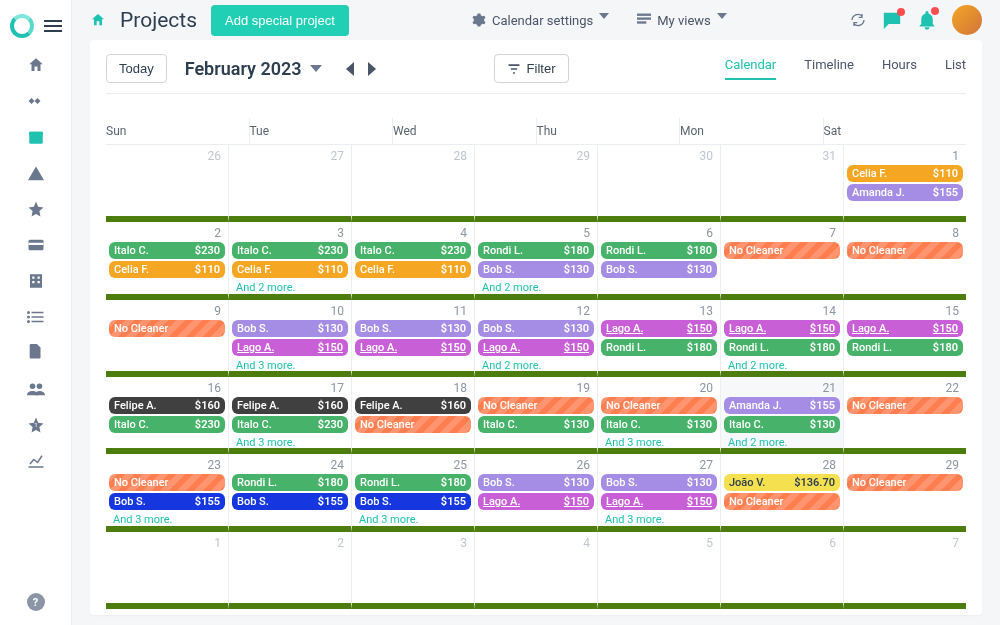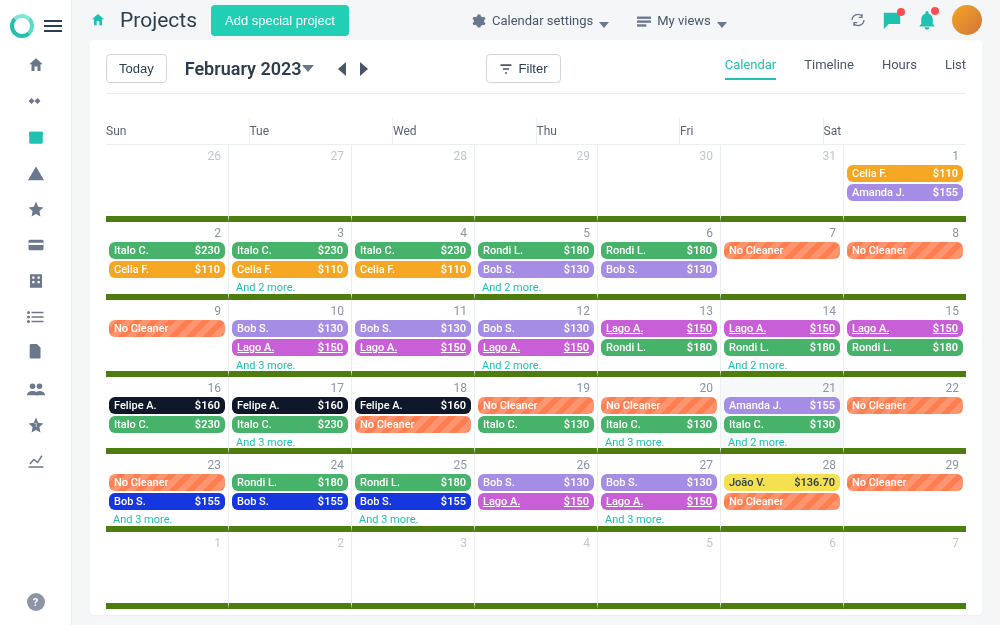--- a/index.html
+++ b/index.html
@@ -12,50 +12,50 @@
   .rail-icon { width: 18px; height: 18px; display:flex; align-items:center; justify-content:center; color:#6b778c; }
   .rail-icon.active { color:#1fc1b0; }
   .rail .spacer { flex:1; }
   .rail .help { width:18px;height:18px;border-radius:50%;background:#8b95a5;color:#fff;display:flex;align-items:center;justify-content:center;font-size:11px;font-weight:bold;margin-bottom:14px;}
   .main { flex:1; display:flex; flex-direction:column; background:#f5f6f8; }
   .topbar { height:56px; display:flex; align-items:center; padding:0 18px; gap:14px; }
   .topbar .home-icon { color:#1fc1b0; }
   .title { font-size:21px; font-weight:400; color:#2c3e50; }
   .add-btn { background:#21cfb5; color:#fff; border:none; border-radius:4px; padding:8px 14px; font-size:13px; cursor:pointer; }
   .topbar .center { flex:1; display:flex; justify-content:center; gap:28px; }
-  .settings-link, .myviews-link { color:#4a5568; font-size:13px; display:flex; align-items:flex-end; gap:6px; cursor:pointer; }
+  .settings-link, .myviews-link { color:#4a5568; font-size:13px; display:flex; align-items:flex-start; gap:6px; cursor:pointer; }
   .topbar-right { display:flex; align-items:center; gap:16px; }
   .notif { position:relative; }
   .dot { position:absolute; top:-3px; right:-3px; width:8px;height:8px;background:#ff4d4f;border-radius:50%; }
   .avatar { width:30px;height:30px;border-radius:50%; background:linear-gradient(135deg,#f5a623,#d0743c); }
   .content { background:#fff; margin:0 18px 10px 18px; border-radius:4px; box-shadow:0 1px 2px rgba(0,0,0,0.04); padding:14px 16px 6px 16px; flex:1; display:flex; flex-direction:column; }
   .toolbar { display:flex; align-items:center; gap:18px; margin-bottom:10px; }
   .today-btn { border:1px solid #d0d5dd; background:#fff; border-radius:4px; padding:6px 12px; font-size:13px; cursor:pointer; color:#2c3e50; }
-  .month-label { font-size:18px; font-weight:600; color:#2c3e50; display:flex; align-items:center; gap:0; }
+  .month-label { font-size:18px; font-weight:600; color:#2c3e50; display:flex; align-items:center; gap:8px; }
   .nav-arrows { display:flex; gap:14px; color:#4a5568; margin-left:6px; }
   .filter-btn { border:1px solid #d0d5dd; background:#fff; border-radius:4px; padding:6px 12px; font-size:13px; cursor:pointer; color:#2c3e50; display:flex; align-items:center; gap:6px; margin-left:100px;}
   .views { margin-left:auto; display:flex; gap:28px; }
   .view-tab { color:#4a5568; font-size:13px; cursor:pointer; padding-bottom:6px; }
   .view-tab.active { color:#1fc1b0; border-bottom:2px solid #1fc1b0; }
   .grid { flex:1; display:flex; flex-direction:column; border-top:1px solid #eceff1; }
   .dow-row { display:flex; }
   .dow { flex:1; text-align:left; font-size:12px; color:#5a6572; padding:6px 0; border-right:1px solid #eceff1; border-bottom:1px solid #eceff1;margin-top:24px; }
   .dow:last-child{ border-right:none; }
   .week { display:flex; flex:1; min-height:0; }
   .cell { flex:1; border-right:1px solid #eceff1; border-bottom:6px solid #4d7c0f; padding:2px 3px; overflow:hidden; position:relative; min-height:70px;}
   .cell:last-child{ border-right:none; }
   .daynum { text-align:right; font-size:12px; color:#8b95a5; padding:2px 4px 2px 0; }
   .cell.muted .daynum { color:#c0c6cf; }
   .cell.greybg { background:#f7f8fa; }
   .chip { display:flex; justify-content:space-between; align-items:center; font-size:11px; color:#fff; padding:2px 5px; border-radius:6px; margin-bottom:2px; font-weight:500; }
   .chip .nm { white-space:nowrap; overflow:hidden; text-overflow:ellipsis; }
   .chip .pr { font-weight:600; }
   .more { font-size:11px; color:#1fc1b0; padding:1px 4px; cursor:pointer; }
   .c-green{background:#47b36a;} .c-orange{background:#f5a623;} .c-lav{background:#a58de6;}
-  .c-teal{background:#0f172a;} .c-mag{background:#c85fd6;text-decoration:underline;} .c-nocleaner{background:#ff7e50; background-image:repeating-linear-gradient(135deg, rgba(255,255,255,0.18) 0 6px, transparent 6px 12px);}
+  .c-teal{background:#404040;} .c-mag{background:#c85fd6;text-decoration:underline;} .c-nocleaner{background:#ff7e50; background-image:repeating-linear-gradient(135deg, rgba(255,255,255,0.18) 0 6px, transparent 6px 12px);}
   .c-blue{background:#1637e0;} .c-yellow{background:#f5e050; color:#2c3e50;}
   svg { display:block; }
 </style>
 </head>
 <body>
 
 <div class="app">
   <div class="rail">
     <div style="display:flex;align-items:center;gap:10px;">
       <div class="logo-ring"></div>
@@ -233,21 +233,21 @@
           <span class="view-tab">List</span>
         </div>
       </div>
 
       <div class="grid" id="calendar-grid">
           <div class="dow-row">
             <div class="dow">Sun</div>
             <div class="dow">Tue</div>
             <div class="dow">Wed</div>
             <div class="dow">Thu</div>
-            <div class="dow">Fri</div>
+            <div class="dow">Mon</div>
             <div class="dow">Sat</div>
           </div>
           <div class="week">
             <div class="cell muted">
               <div class="daynum">26</div>
             </div>
             <div class="cell muted">
               <div class="daynum">27</div>
             </div>
             <div class="cell muted">

